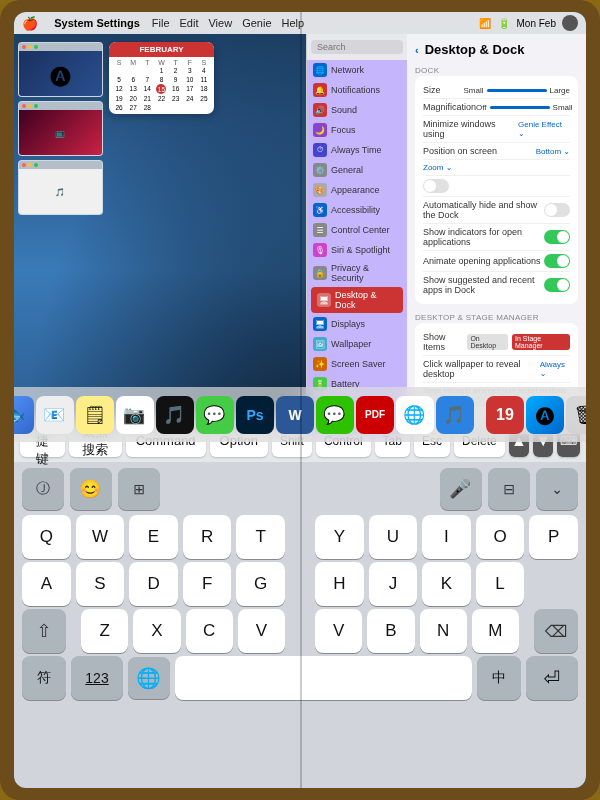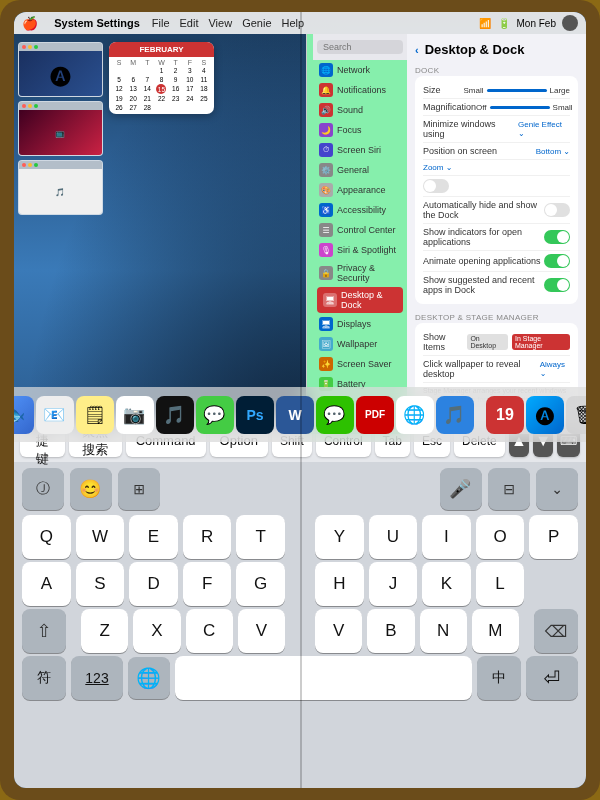--- a/index.html
+++ b/index.html
@@ -58,25 +58,24 @@
       width: 280px;
       height: 400px;
       background: #f2f2f7;
       display: flex;
       z-index: 5;
       border-left: 1px solid #ccc;
     }
 
     .settings-sidebar {
       width: 100px;
-      background: #86efac;
+      background: #c4b5fd;
       height: 100%;
       overflow: hidden;
       font-size: 9px;
-      padding-left: 6px;
     }
 
     .settings-search {
       padding: 6px 4px;
       background: #e8e8ed;
     }
     .settings-search input {
       width: 100%;
       background: rgba(0,0,0,0.08);
       border: none;
@@ -630,21 +629,21 @@
           <div class="sidebar-item">
             <span class="sicon" style="background:#cc3333;color:white;">🔊</span>
             <span>Sound</span>
           </div>
           <div class="sidebar-item">
             <span class="sicon" style="background:#8844cc;color:white;">🌙</span>
             <span>Focus</span>
           </div>
           <div class="sidebar-item">
             <span class="sicon" style="background:#4444cc;color:white;">⏱</span>
-            <span>Screen Siri</span>
+            <span>Always Time</span>
           </div>
           <div class="sidebar-item">
             <span class="sicon" style="background:#888;color:white;">⚙️</span>
             <span>General</span>
           </div>
           <div class="sidebar-item">
             <span class="sicon" style="background:#aaa;color:white;">🎨</span>
             <span>Appearance</span>
           </div>
           <div class="sidebar-item">

